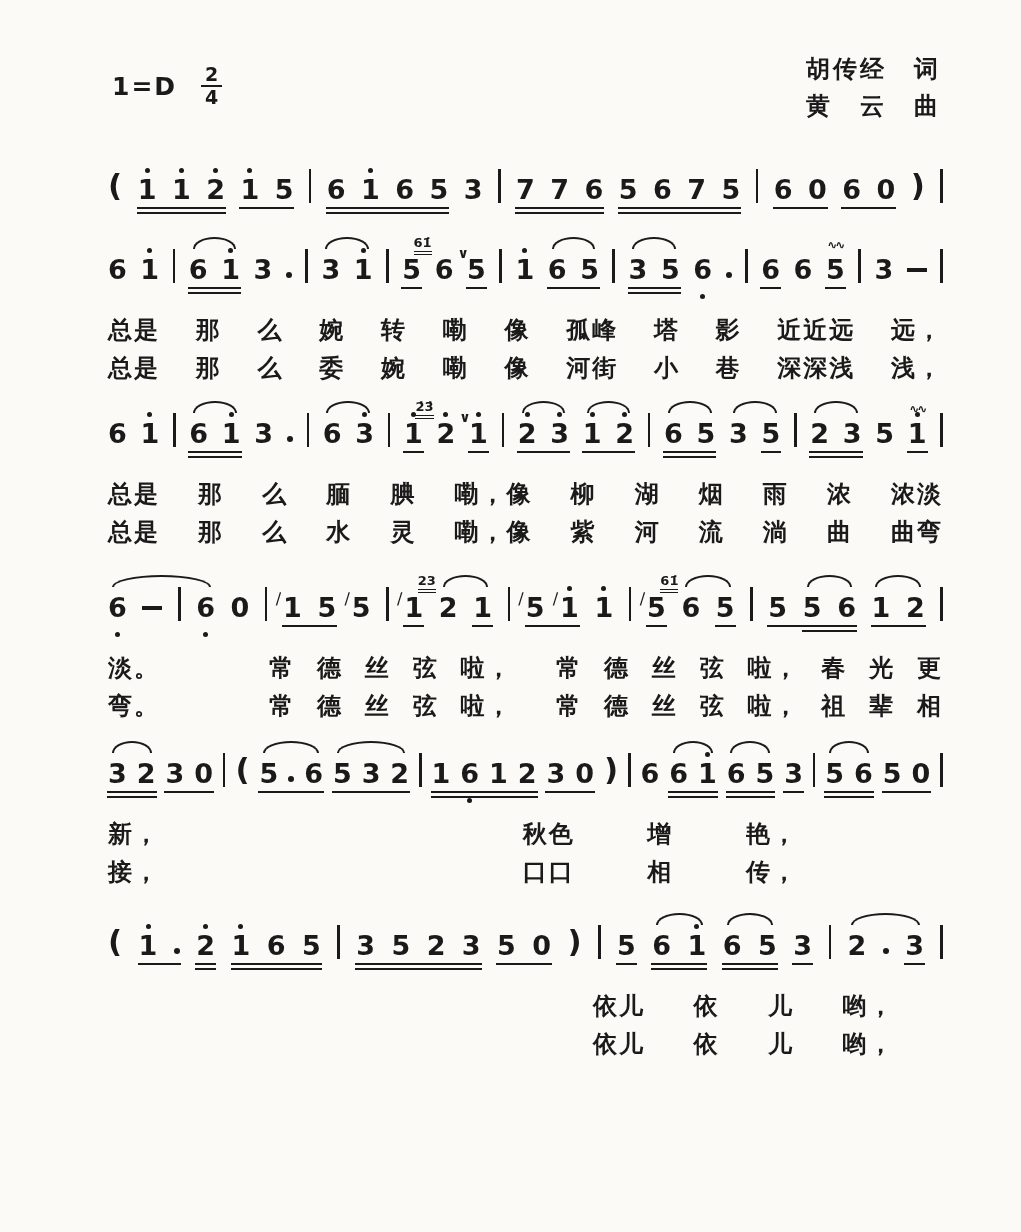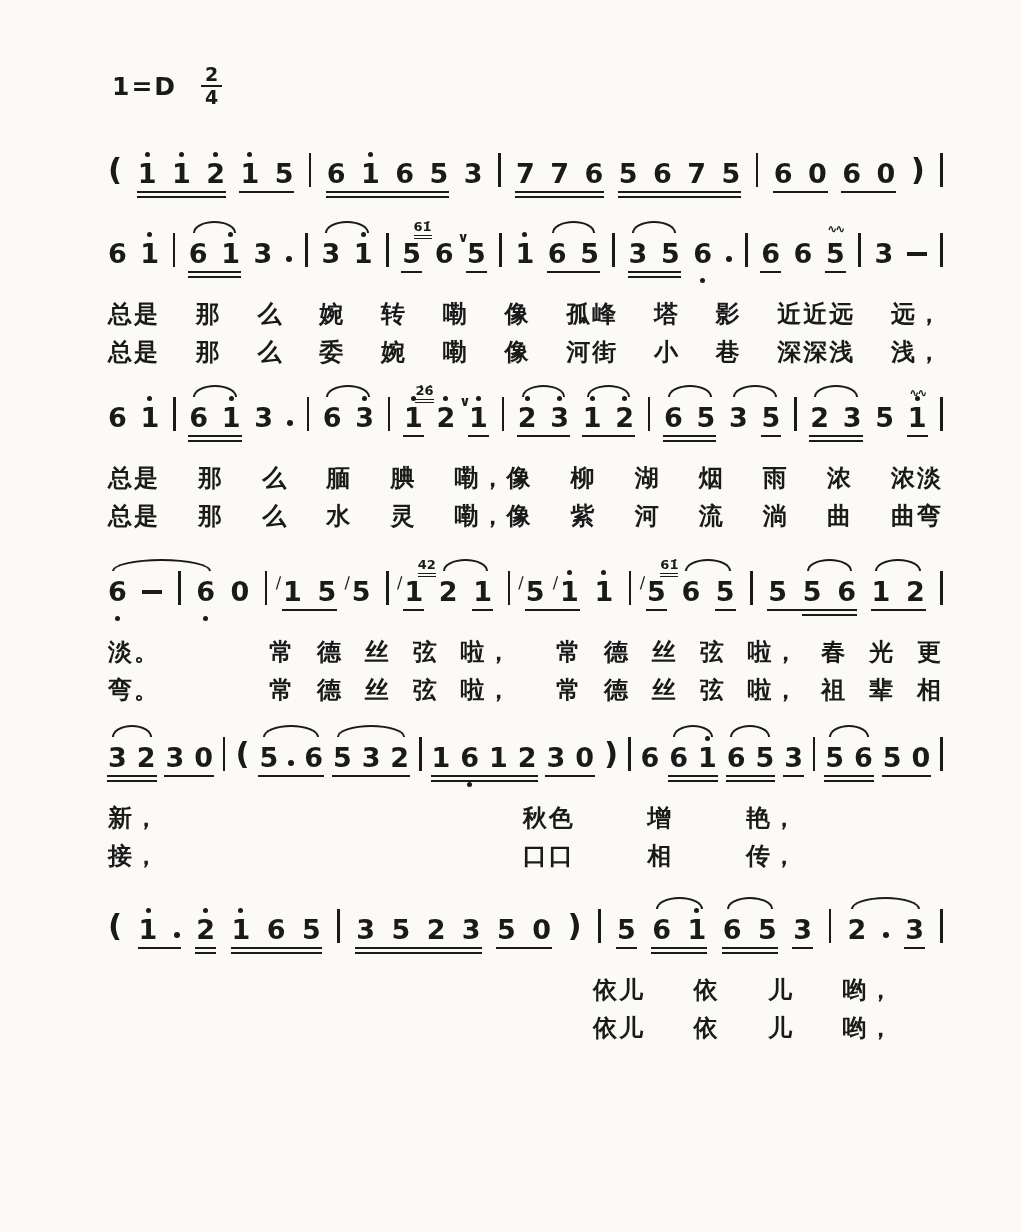--- a/index.html
+++ b/index.html
@@ -77,20 +77,24 @@
 
 
   <div class="header">
     <div class="keysig">
       <span class="key">1=D</span>
       <span class="meter">
         <span class="mtop">2</span>
         <span class="mbot">4</span>
       </span>
     </div>
+    <div class="credits">
+      <div>胡传经　词</div>
+      <div>黄　云　曲</div>
+    </div>
   </div>
 
   <div class="score" id="score">
       <div class="system">
         <div class="nrow">
           <span class="paren">(</span>
           <span class="sp"></span>
           <span class="note">1<i class="odh"></i></span>
           <span class="sp"></span>
           <span class="note">1<i class="odh"></i></span>
@@ -302,21 +306,21 @@
           <span class="bar"></span>
           <span class="sp"></span>
           <span class="note">6</span>
           <span class="sp"></span>
           <span class="note">3<i class="odh"></i></span>
           <span class="sp"></span>
           <span class="bar"></span>
           <span class="sp"></span>
           <span class="note">1<i class="odh"></i></span>
           <span class="sp"></span>
-          <span class="note">2<i class="odh"></i><i class="breath">∨</i><i class="grace">2̇6̇</i></span>
+          <span class="note">2<i class="odh"></i><i class="breath">∨</i><i class="grace">2̇3̇</i></span>
           <span class="sp"></span>
           <span class="note">1<i class="odh"></i></span>
           <span class="sp"></span>
           <span class="bar"></span>
           <span class="sp"></span>
           <span class="note">2<i class="odh"></i></span>
           <span class="sp"></span>
           <span class="note">3<i class="odh"></i></span>
           <span class="sp"></span>
           <span class="note">1<i class="odh"></i></span>
@@ -432,21 +436,21 @@
           <span class="note">1<i class="slash">∕</i></span>
           <span class="sp"></span>
           <span class="note">5</span>
           <span class="sp"></span>
           <span class="note">5<i class="slash">∕</i></span>
           <span class="sp"></span>
           <span class="bar"></span>
           <span class="sp"></span>
           <span class="note">1<i class="slash">∕</i></span>
           <span class="sp"></span>
-          <span class="note">2<i class="grace">42</i></span>
+          <span class="note">2<i class="grace">23</i></span>
           <span class="sp"></span>
           <span class="note">1</span>
           <span class="sp"></span>
           <span class="bar"></span>
           <span class="sp"></span>
           <span class="note">5<i class="slash">∕</i></span>
           <span class="sp"></span>
           <span class="note">1<i class="odh"></i><i class="slash">∕</i></span>
           <span class="sp"></span>
           <span class="note">1<i class="odh"></i></span>

